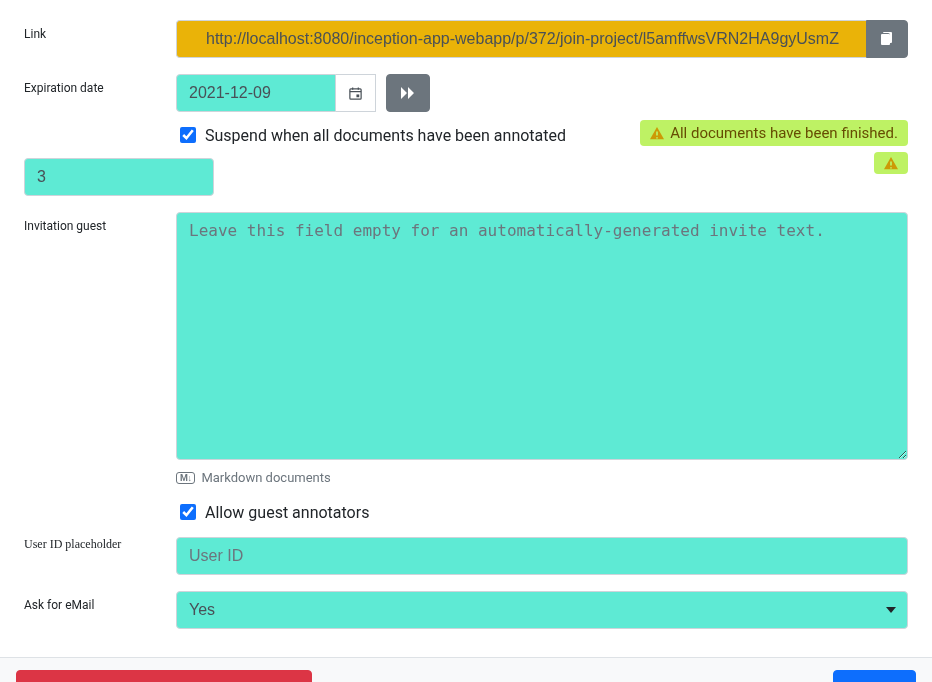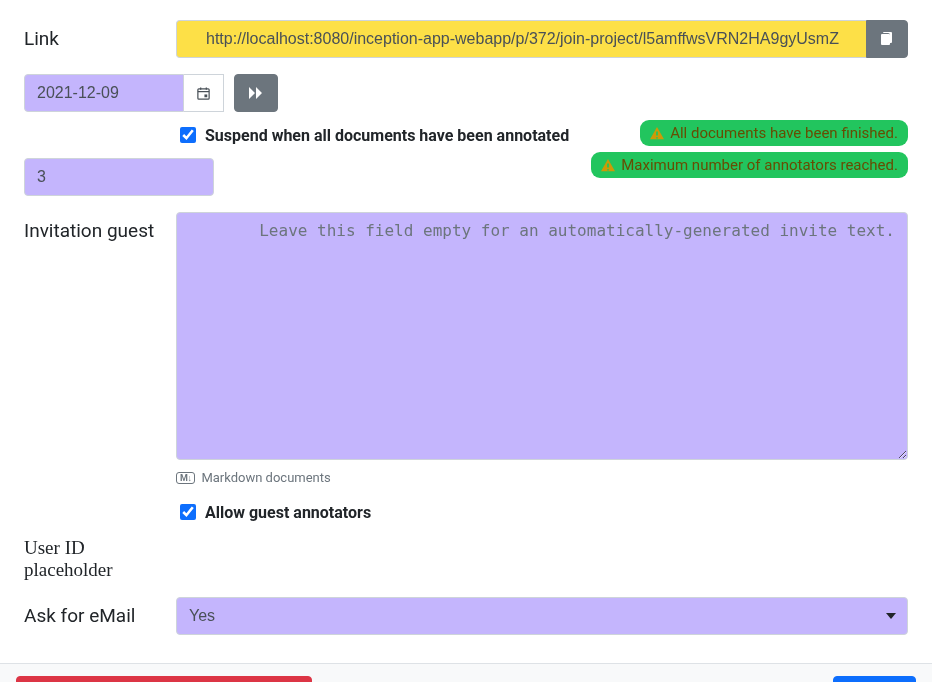--- a/index.html
+++ b/index.html
@@ -13,41 +13,41 @@
   .container { padding: 20px 24px 0 24px; }
   .form-row {
     display: flex;
     align-items: flex-start;
     margin-bottom: 16px;
   }
   .label-col {
     width: 152px;
     flex: 0 0 152px;
     padding-top: 7px;
-    font-size: 19px;
+    font-size: 12px;
     color: #212529;
   }
   .label-col.error { color: #dc3545; }
   .field-col {
     flex: 1;
     position: relative;
   }
   .input-group { display: flex; align-items: stretch; }
   .form-control {
     width: 100%;
     padding: 6px 12px;
     font-size: 16px;
     line-height: 1.5;
     color: #495057;
-    background: #c4b5fd;
+    background: #5eead4;
     border: 1px solid #ced4da;
     border-radius: 4px;
   }
   .form-control[readonly] {
-    background: #fde047;
+    background: #eab308;
     color: #495057;
     padding-left: 29px;
   }
   .form-control::placeholder { color: #6c757d; }
   .link-input {
     flex: 1;
     border-top-right-radius: 0;
     border-bottom-right-radius: 0;
     border-right: 0;
   }
@@ -95,45 +95,44 @@
     gap: 6px;
     margin-top: 4px;
     margin-bottom: 2px;
   }
   .checkbox-row input[type="checkbox"] {
     width: 16px;
     height: 16px;
     accent-color: #0d6efd;
     cursor: pointer;
   }
-  .checkbox-row label { cursor: pointer; font-weight: bold; }
+  .checkbox-row label { cursor: pointer; }
   .badges-wrap {
     position: absolute;
     right: 0;
     top: -38px;
     display: flex;
     flex-direction: column;
     align-items: flex-end;
     gap: 6px;
   }
   .badge-warn {
-    background: #22c55e;
+    background: #bef264;
     color: #664d03;
     padding: 4px 10px;
-    border-radius: 9px;
+    border-radius: 4px;
     font-size: 15px;
     display: inline-flex;
     align-items: center;
     gap: 6px;
   }
   .small-input { width: 190px; }
   textarea.form-control {
     min-height: 248px;
     resize: both;
-    text-align: right;
   }
   .md-hint {
     margin-top: 6px;
     font-size: 13px;
     color: #6c757d;
     display: flex;
     align-items: center;
     gap: 6px;
   }
   .md-badge {
@@ -183,20 +182,21 @@
                 <path d="M4 2a1 1 0 0 1 1-1h7a1 1 0 0 1 1 1v9a1 1 0 0 1-1 1h-1V4a2 2 0 0 0-2-2H4z"></path>
                 <path d="M2 4a1 1 0 0 1 1-1h7a1 1 0 0 1 1 1v9a1 1 0 0 1-1 1H3a1 1 0 0 1-1-1V4z"></path>
               </svg>
           </span>
         </button>
       </div>
     </div>
   </div>
 
   <div class="form-row">
+    <div class="label-col">Expiration date</div>
     <div class="field-col">
       <div class="input-group">
         <input type="text" class="form-control date-input" value="2021-12-09" style="">
         <button class="btn date-btn">
           <span>
             <svg width="15" height="15" viewBox="0 0 16 16" fill="none" stroke="currentColor" stroke-width="1.3">
                 <rect x="2" y="3" width="12" height="11" rx="1"></rect>
                 <line x1="2" y1="6" x2="14" y2="6"></line>
                 <line x1="5" y1="1.5" x2="5" y2="4"></line>
                 <line x1="11" y1="1.5" x2="11" y2="4"></line>
@@ -235,21 +235,20 @@
               </svg>
           </span>
           <span>All documents have been finished.</span>
         </div>
         <div class="badge-warn">
           <span>
             <svg width="14" height="14" viewBox="0 0 16 16" fill="#cc9a06">
                 <path d="M8 1L0 15h16L8 1zm0 5a1 1 0 0 1 1 1v3a1 1 0 1 1-2 0V7a1 1 0 0 1 1-1zm0 6.5a1 1 0 1 1 0 2 1 1 0 0 1 0-2z"></path>
               </svg>
           </span>
-          <span>Maximum number of annotators reached.</span>
         </div>
       </div>
       <input type="text" class="form-control small-input" value="3" style="">
     </div>
   </div>
 
   <div class="form-row">
     <div class="label-col">Invitation guest</div>
     <div class="field-col">
       <textarea class="form-control" placeholder="Leave this field empty for an automatically-generated invite text." style=""></textarea>
@@ -265,20 +264,23 @@
     <div class="field-col">
       <div class="checkbox-row">
         <input type="checkbox" id="cb-guest" checked="" style="">
         <label for="cb-guest">Allow guest annotators</label>
       </div>
     </div>
   </div>
 
   <div class="form-row">
     <div class="label-col" style="padding-top:0;font-family:Liberation Serif, serif;">User ID placeholder</div>
+    <div class="field-col">
+      <input type="text" class="form-control" placeholder="User ID" style="">
+    </div>
   </div>
 
   <div class="form-row" style="margin-bottom:12px;">
     <div class="label-col">Ask for eMail</div>
     <div class="field-col">
       <div class="select-wrap">
         <select class="form-control">
           <option>Yes</option>
         </select>
         <span class="select-caret">

